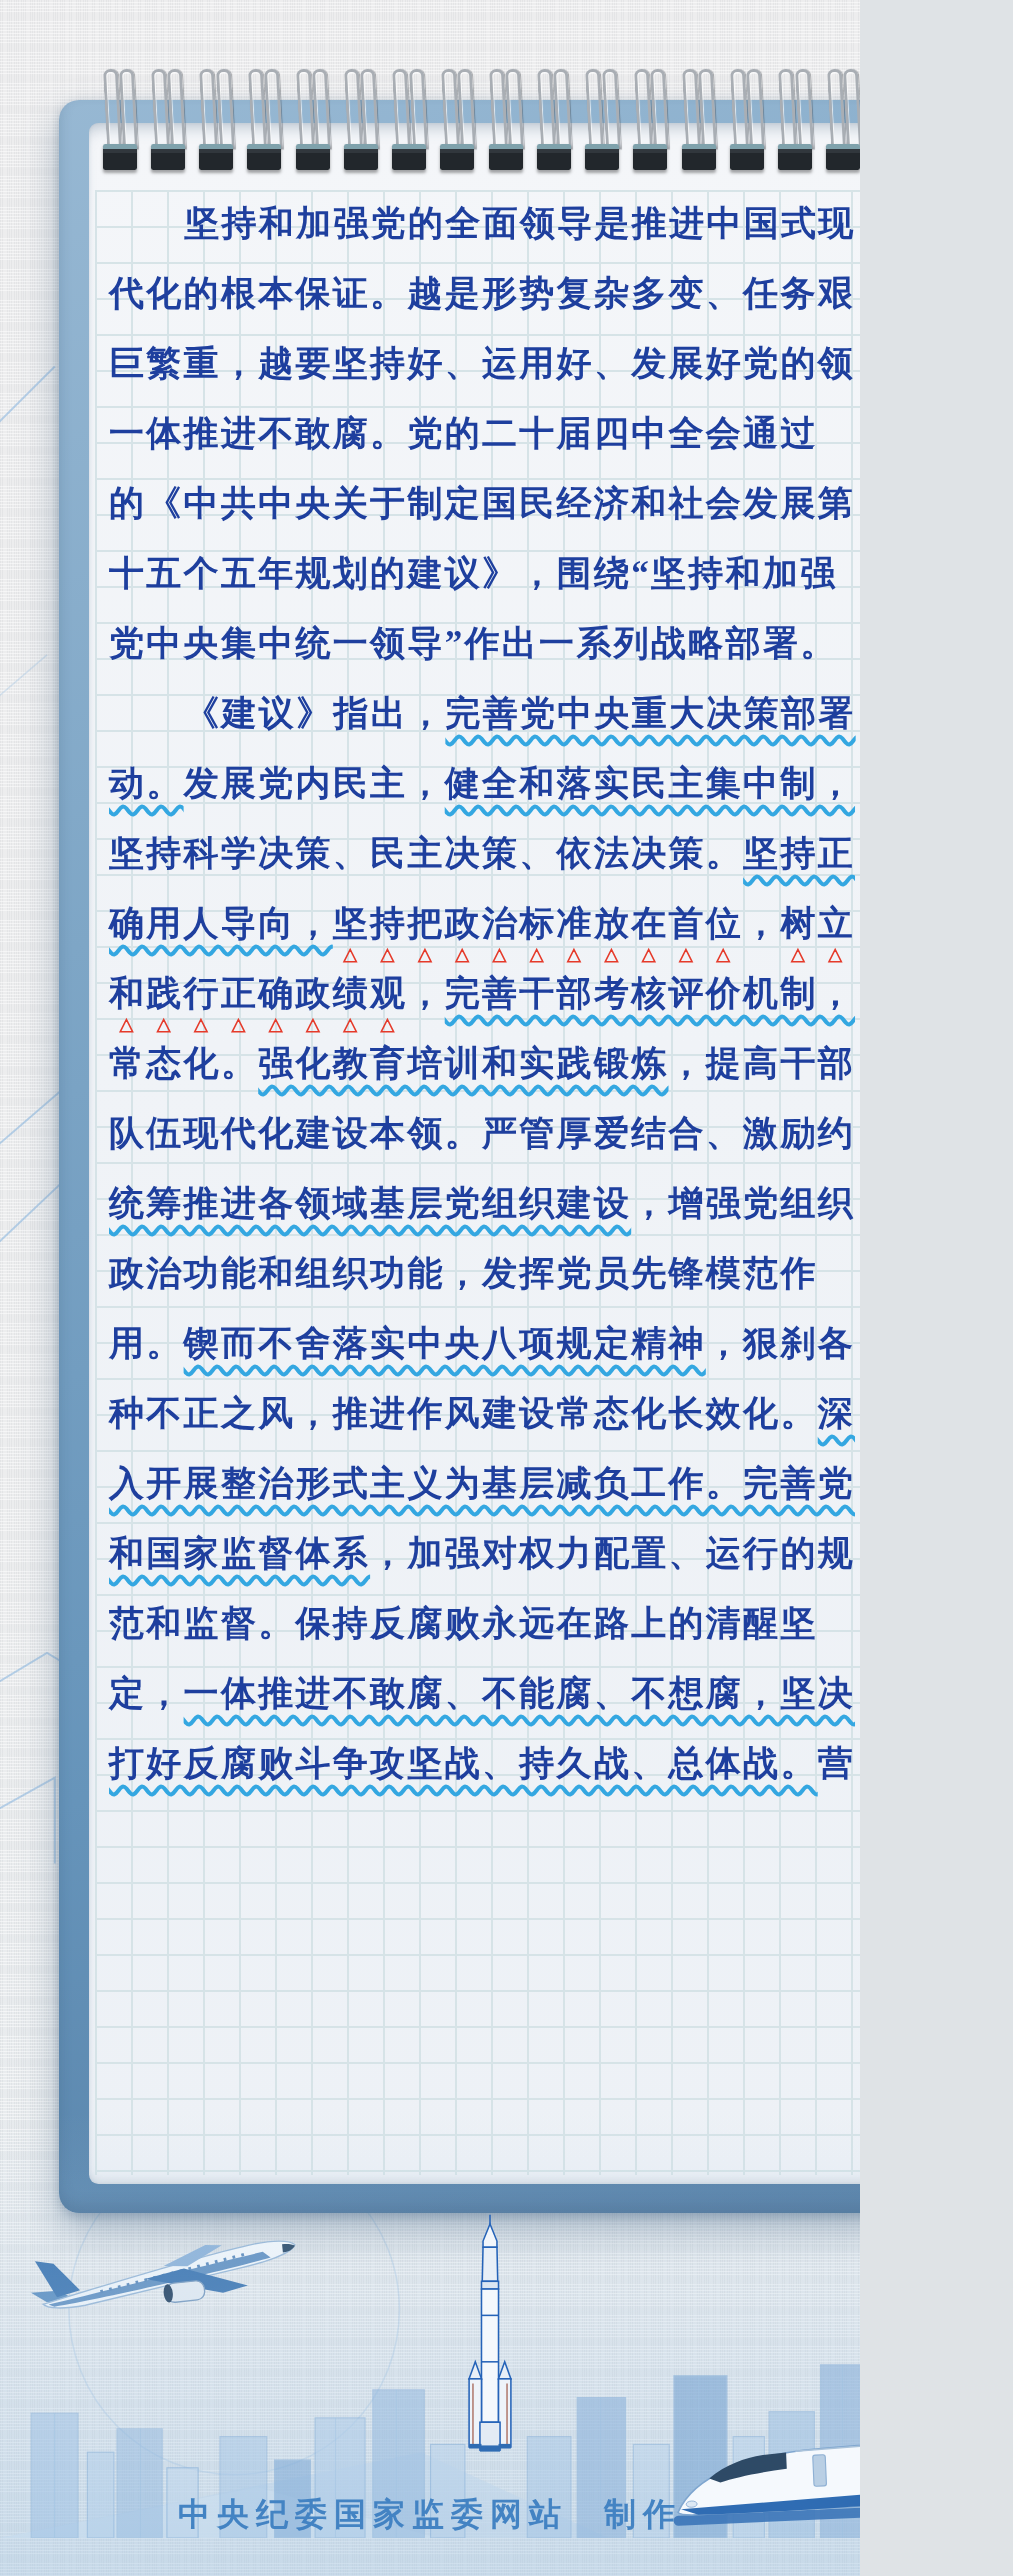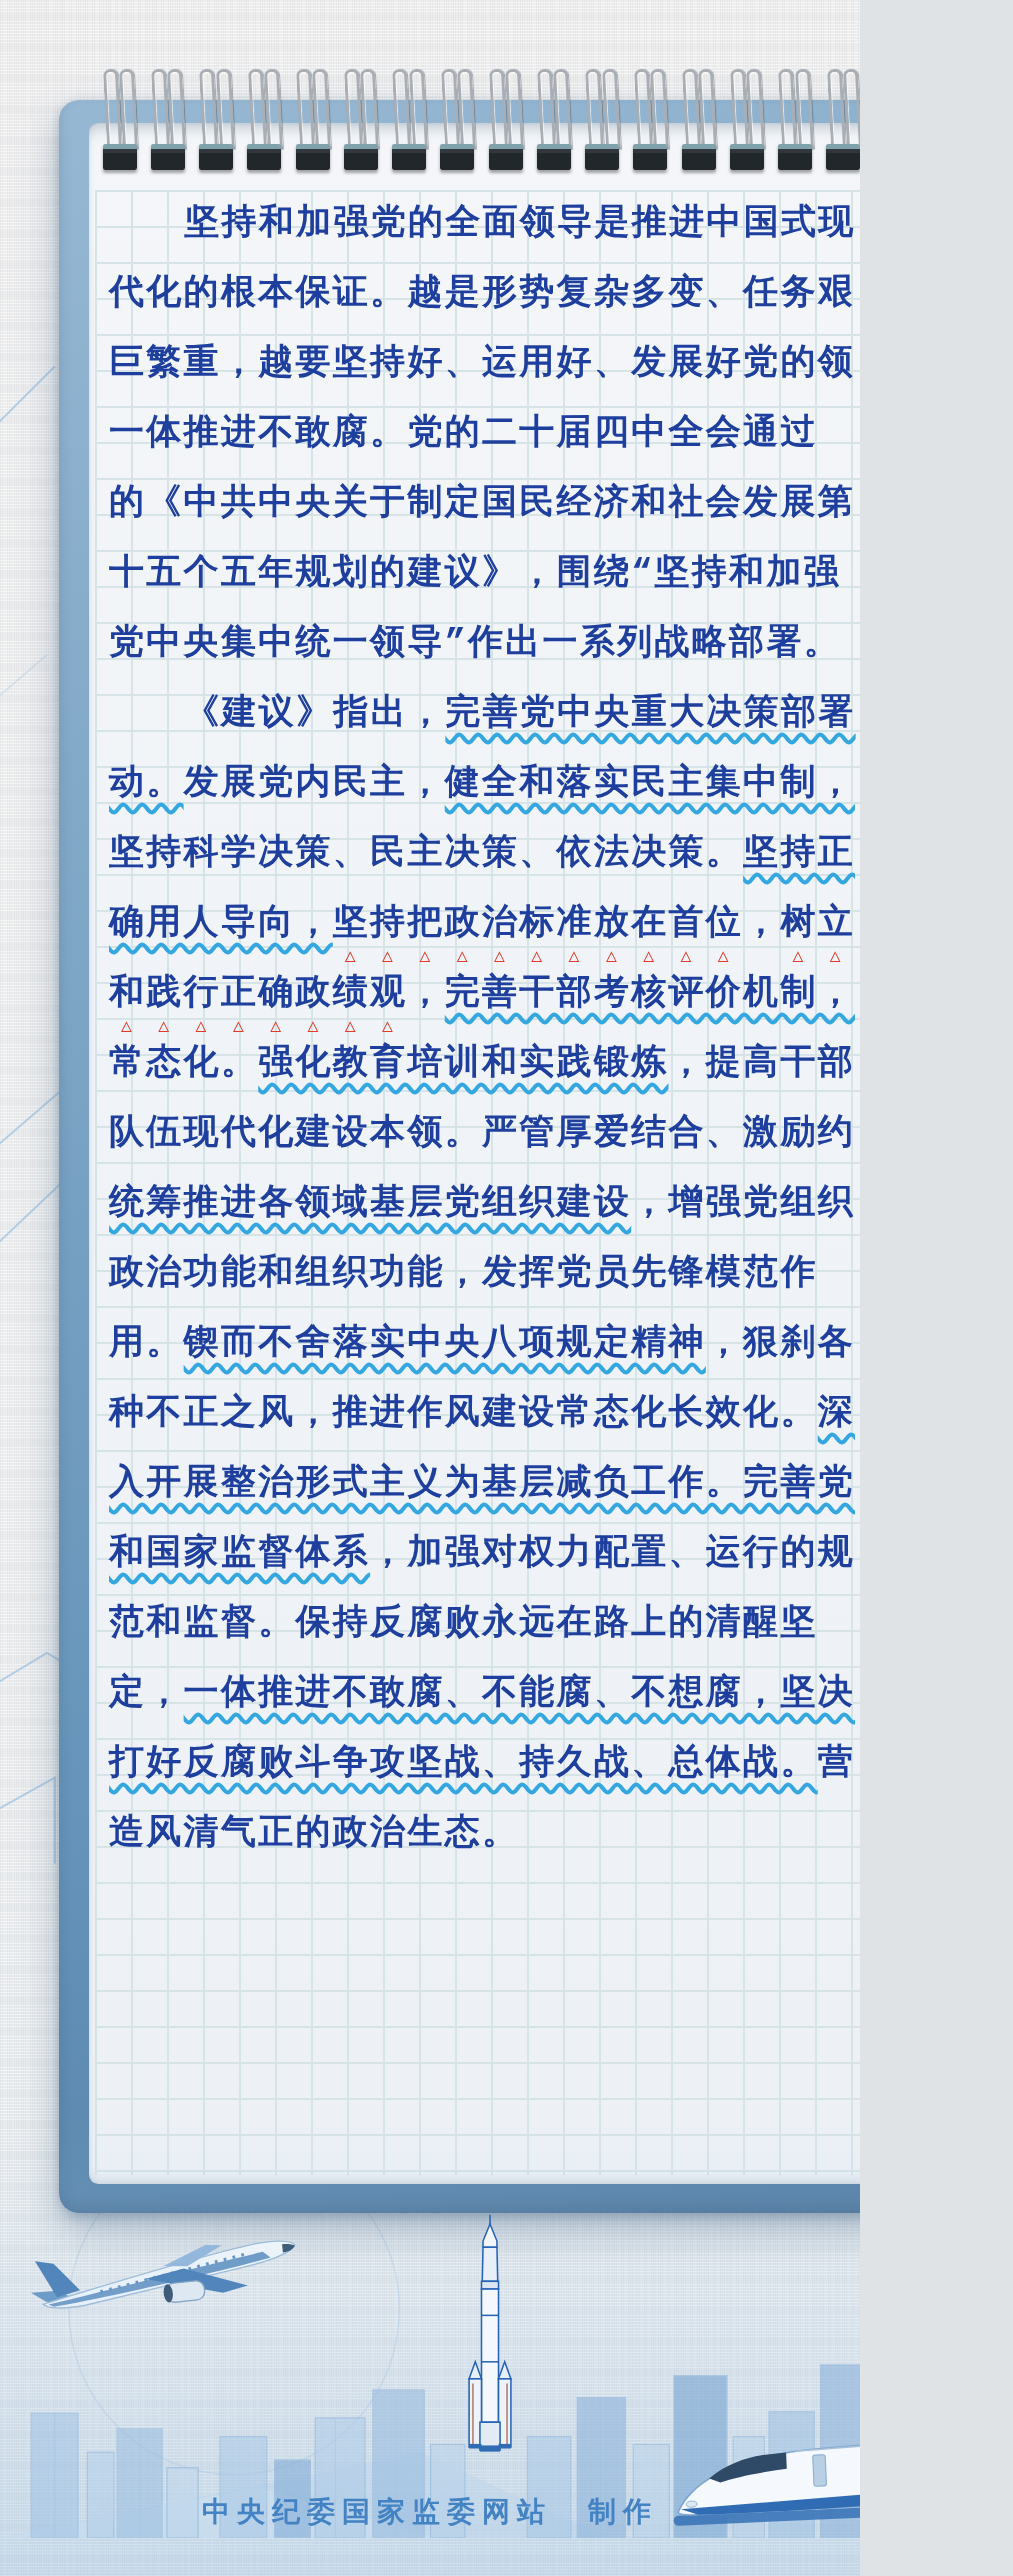--- a/index.html
+++ b/index.html
@@ -1,18 +1,18 @@
 <!DOCTYPE html>
 <html style="font-size:12.5px"><head>
 <meta charset="utf-8">
 <style>
   html,body{margin:0;padding:0;background:#dfe3e6;}
   .canvas{position:relative;width:860px;height:2576px;overflow:hidden;
     background:linear-gradient(180deg,#ededee 0%,#ecedee 60%,#e7ebee 88%,#e3e9ee 100%);
-    font-family:Liberation Mono, monospace;}
+    font-family:Liberation Serif, serif;}
   .texture{position:absolute;inset:0;pointer-events:none;
     background-image:repeating-linear-gradient(0deg,rgba(255,255,255,.5) 0 0.8px,rgba(0,0,0,0) 0.8px 3.1px),
                      repeating-linear-gradient(90deg,rgba(150,156,162,.10) 0 0.8px,rgba(0,0,0,0) 0.8px 2.3px);}
   .tint{position:absolute;inset:0;pointer-events:none;
     background:linear-gradient(180deg,rgba(180,205,230,0) 82%,rgba(175,203,228,.30) 93%,rgba(160,195,225,.42) 100%);}
   .bgdeco{position:absolute;inset:0;pointer-events:none;}
 
   
   .frame{position:absolute;left:59px;top:100px;width:895px;height:2113px;border-radius:20px;
     background:linear-gradient(160deg,#97b8d3 0%,#7ea6c6 35%,#6694ba 70%,#557fa6 100%);
@@ -44,21 +44,21 @@
   .seg-tri{-webkit-text-emphasis:open triangle #e53a2a;text-emphasis:open triangle #e53a2a;
     -webkit-text-emphasis-position:under;text-emphasis-position:under right;}
 
   
   .illu{position:absolute;pointer-events:none;}
   .plane{left:28px;top:2236px;width:273px;height:78px;transform:rotate(-6deg);}
   .skyline{left:0;top:2343px;width:1014px;height:195px;}
   .rocket{left:466px;top:2214px;width:48px;height:243px;z-index:3;}
   .train{left:664px;top:2415px;width:352px;height:117px;z-index:4;transform:rotate(-2.5deg);}
   .footer{position:absolute;left:0;right:0;top:2493px;text-align:center;z-index:7;
-    font-size:28px;font-weight:700;color:#4383c3;letter-spacing:7px;}
+    font-size:32px;font-weight:700;color:#4383c3;letter-spacing:7px;}
   .footer .gap{margin-left:36px;}
 </style>
 </head>
 <body>
 
 <div class="canvas">
   <div class="texture"></div>
 
   <svg class="bgdeco" width="1014" height="2576" viewBox="0 0 1300 3304" fill="none">
     <g stroke="#85b3de" stroke-width="2.5" opacity="0.55">
@@ -192,21 +192,20 @@
       <div class="tline"><span class="seg-plain">队伍现代化建设本领。严管厚爱结合、激励约</span></div>
       <div class="tline"><span class="seg-wavy">统筹推进各领域基层党组织建设</span><span class="seg-plain">，增强党组织</span></div>
       <div class="tline"><span class="seg-plain">政治功能和组织功能，发挥党员先锋模范作</span></div>
       <div class="tline"><span class="seg-plain">用。</span><span class="seg-wavy">锲而不舍落实中央八项规定精神</span><span class="seg-plain">，狠刹各</span></div>
       <div class="tline"><span class="seg-plain">种不正之风，推进作风建设常态化长效化。</span><span class="seg-wavy">深</span></div>
       <div class="tline"><span class="seg-wavy">入开展整治形式主义为基层减负工作。完善党</span></div>
       <div class="tline"><span class="seg-wavy">和国家监督体系</span><span class="seg-plain">，加强对权力配置、运行的规</span></div>
       <div class="tline"><span class="seg-plain">范和监督。保持反腐败永远在路上的清醒坚</span></div>
       <div class="tline"><span class="seg-plain">定，</span><span class="seg-wavy">一体推进不敢腐、不能腐、不想腐，坚决</span></div>
       <div class="tline"><span class="seg-wavy">打好反腐败斗争攻坚战、持久战、总体战。</span><span class="seg-plain">营</span></div>
-      <div class="tline"><span class="seg-plain">造风清气正的政治生态。</span></div>
     </div>
 
   <svg class="illu plane" viewBox="0 0 300 80">
     <polygon points="18,56 2,44 32,45 52,58" fill="#5d90c2"></polygon>
     <polygon points="30,52 10,10 30,15 56,47" fill="#3d76b2"></polygon>
     <path d="M14 58 C 80 45 180 25 246 17 C 272 14 291 16 296 22 C 291 31 262 38 226 42 L60 64 C 34 66 18 63 14 58 Z" fill="#f6fafd" stroke="#9ab9d8" stroke-width="1.5"></path>
     <path d="M20 59 C 90 50 200 33 260 26 L268 33 C 230 40 90 58 26 62 Z" fill="#4a80b8" opacity="0.85"></path>
     <path d="M282 20 C 288 20 293 21 296 23 C 293 27 288 29 282 29 Z" fill="#2b4a68"></path>
     <line x1="78" y1="51" x2="244" y2="26" stroke="#5d8bbd" stroke-width="3.5" stroke-dasharray="3 7"></line>
     <polygon points="150,30 198,12 216,14 176,33" fill="#8fb4da"></polygon>

